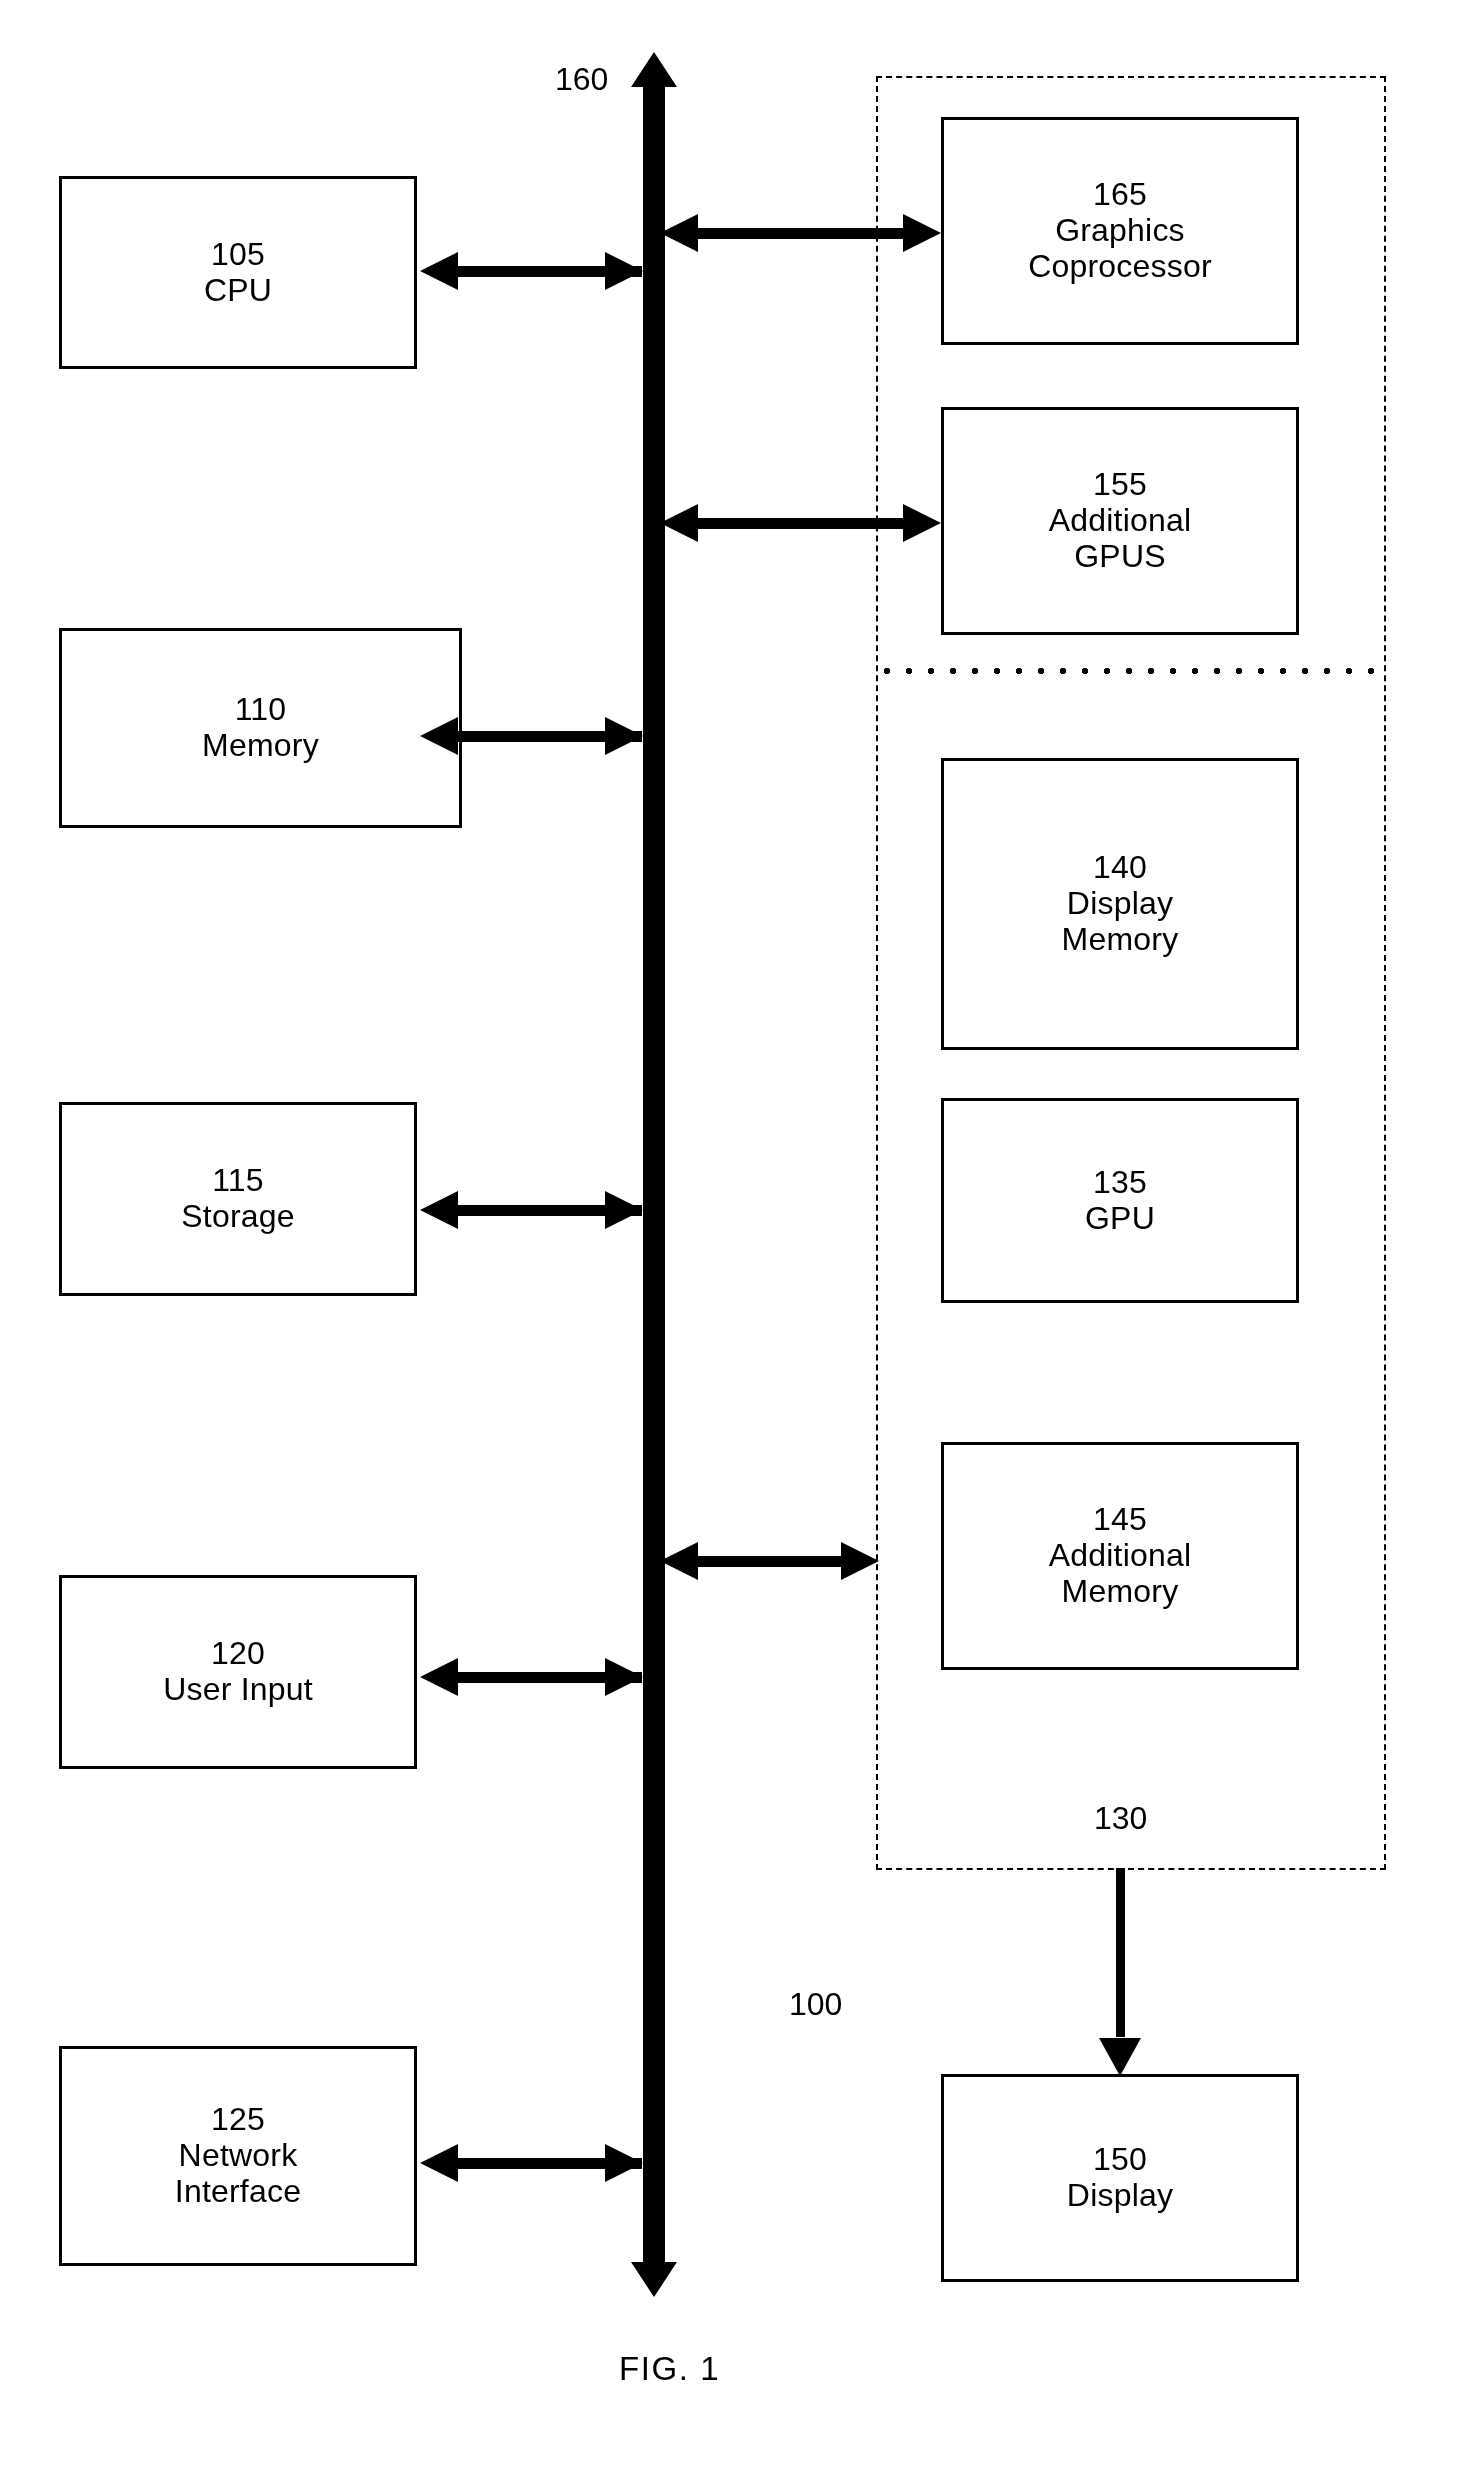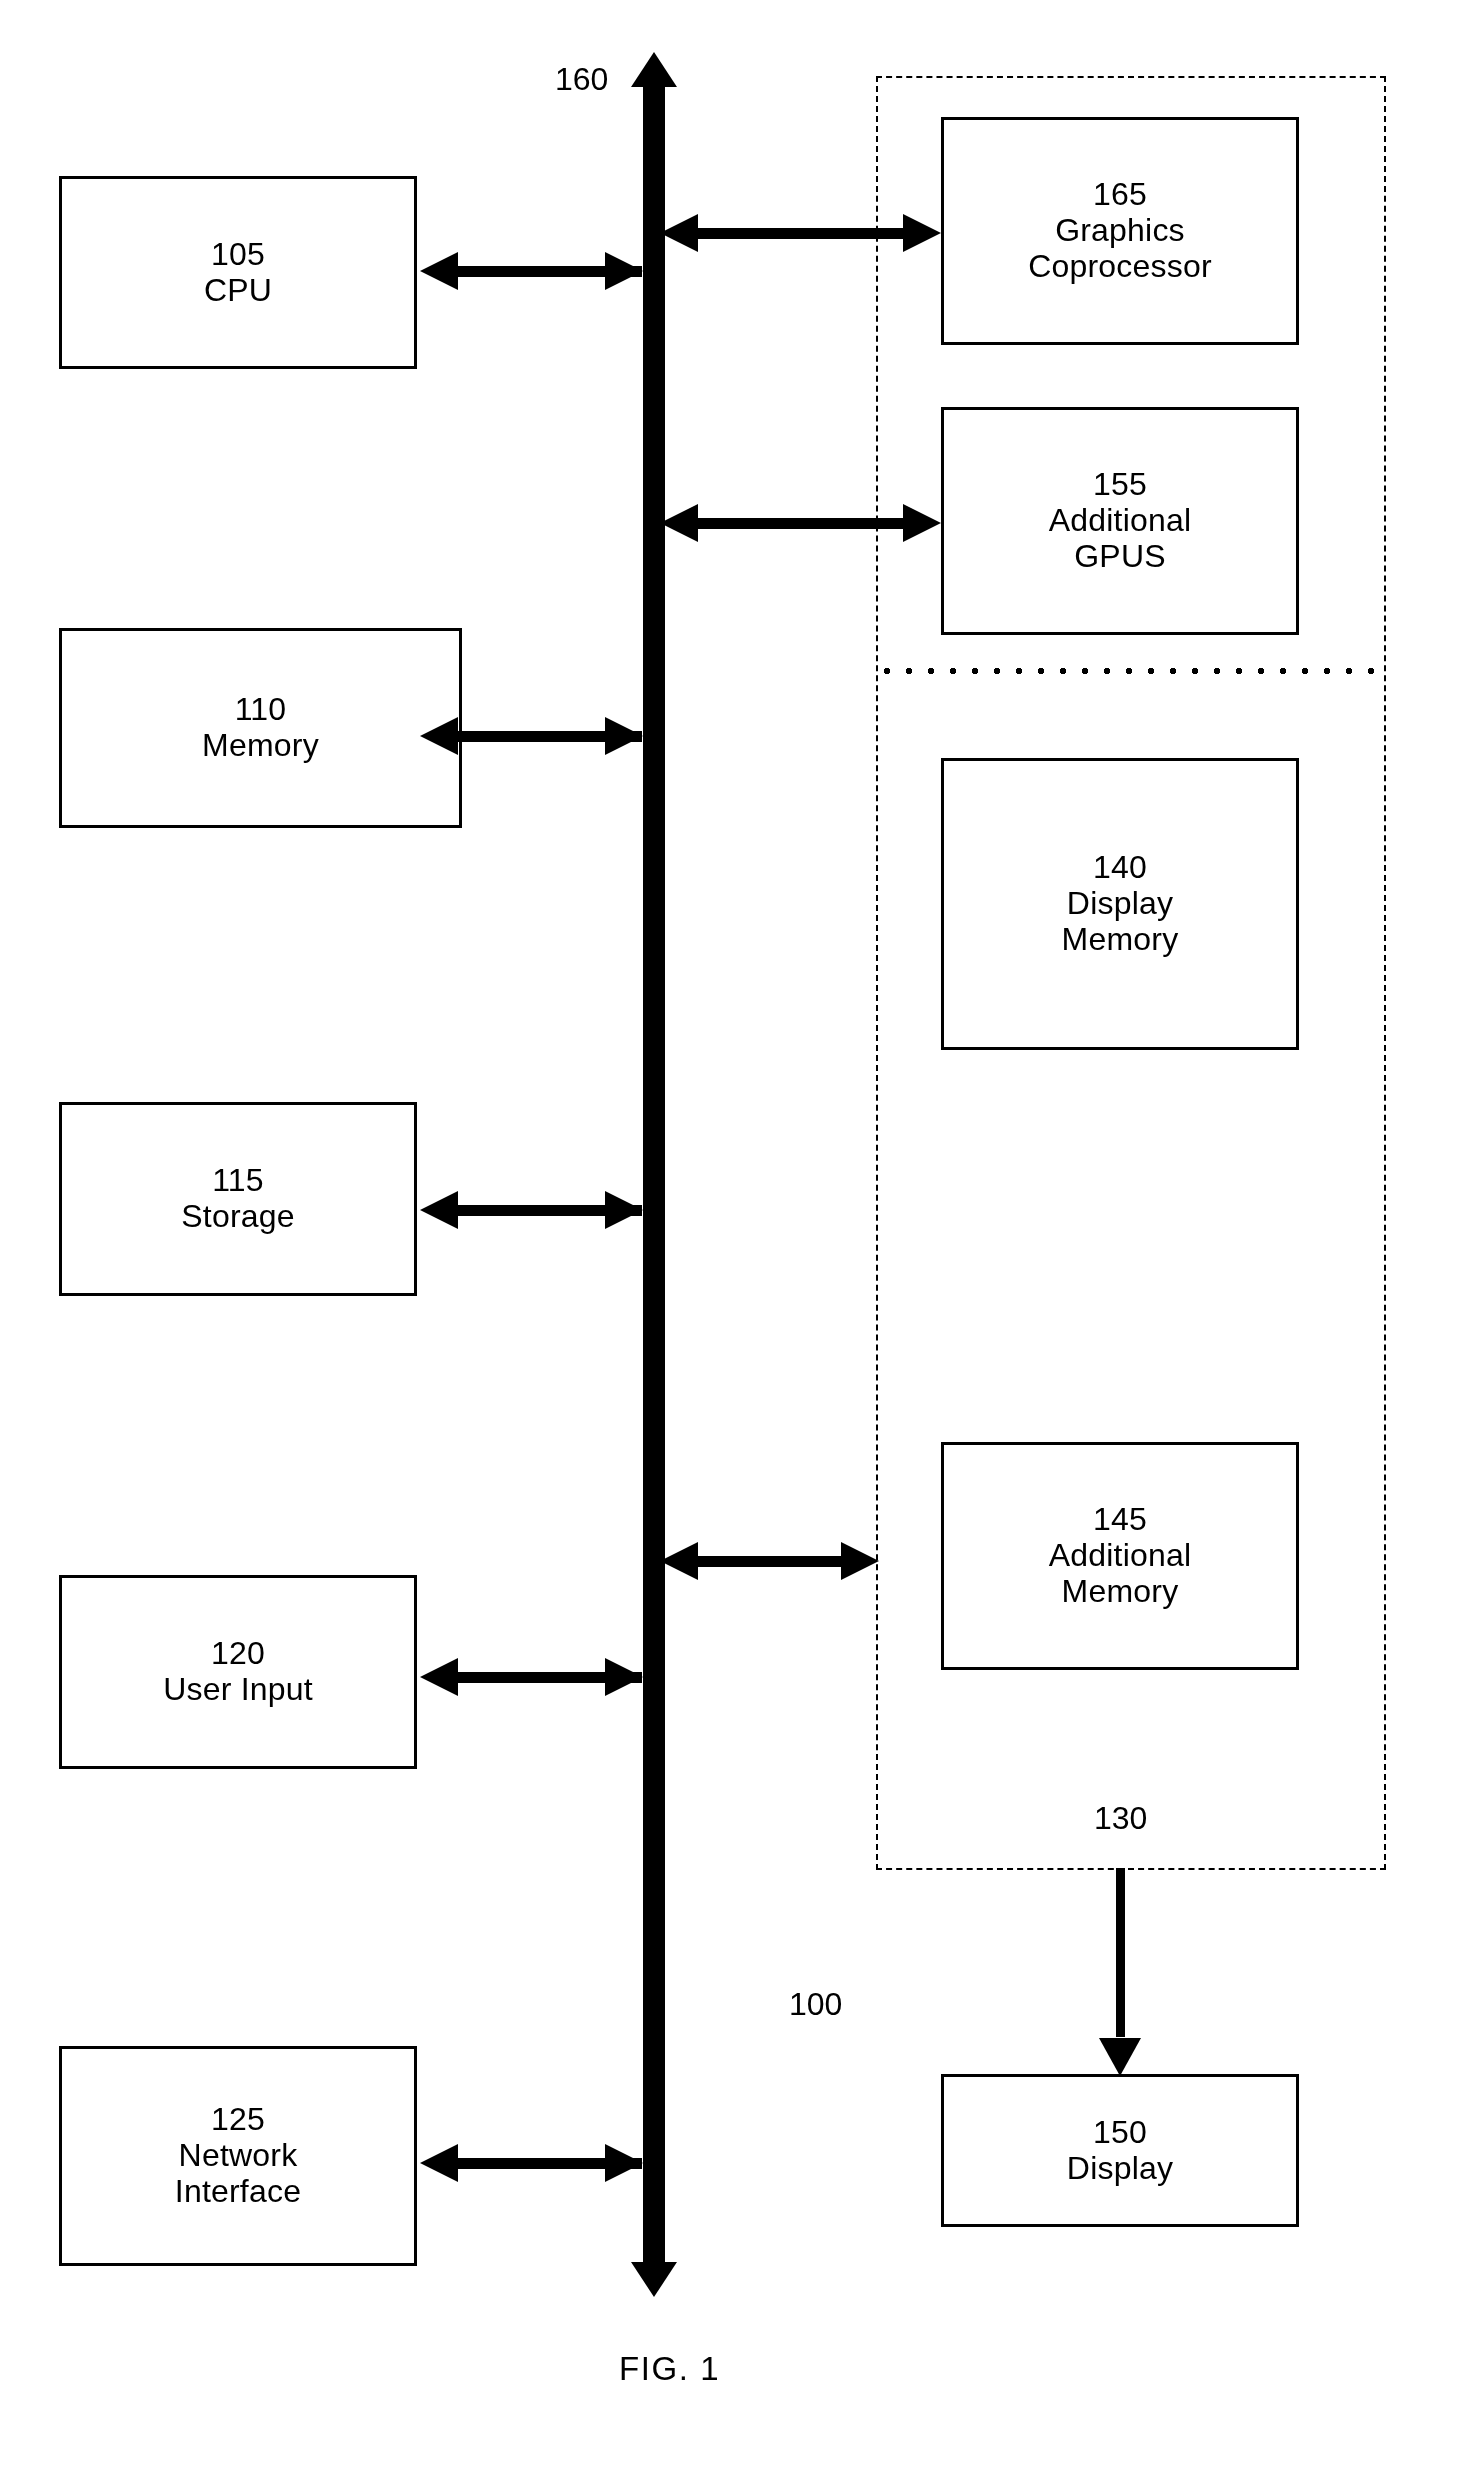--- a/index.html
+++ b/index.html
@@ -197,39 +197,43 @@
   <div class="head left" style="left:660px; top:504px;"></div>
   <div class="conn" style="left:698px; top:518px; width:206px;"></div>
   <div class="head right" style="left:903px; top:504px;"></div>
 
   <div class="box" style="left:941px; top:758px; width:358px; height:292px;">
     <span class="ref">140</span>
     <span class="nm">Display</span>
     <span class="nm">Memory</span>
   </div>
 
+  <div class="box" style="left:941px; top:1098px; width:358px; height:205px;">
+    <span class="ref">135</span>
+    <span class="nm">GPU</span>
+  </div>
 
   <div class="box" style="left:941px; top:1442px; width:358px; height:228px;">
     <span class="ref">145</span>
     <span class="nm">Additional</span>
     <span class="nm">Memory</span>
   </div>
 
   <div class="head left" style="left:660px; top:1542px;"></div>
   <div class="conn" style="left:698px; top:1556px; width:143px;"></div>
   <div class="head right" style="left:841px; top:1542px;"></div>
 
   <div class="ref-label" style="left:1094px; top:1802px;">130</div>
 
   <div class="ref-label" style="left:789px; top:1988px;text-align:center;">100</div>
 
   <div class="vconn" style="left:1116px; top:1868px; height:169px;"></div>
   <div class="vhead-down" style="left:1099px; top:2038px;"></div>
 
-  <div class="box" style="left:941px; top:2074px; width:358px; height:153px;">
+  <div class="box" style="left:941px; top:2074px; width:358px; height:208px;">
     <span class="ref">150</span>
     <span class="nm">Display</span>
   </div>
 
   <div class="caption" style="left:619px; top:2352px;">FIG. 1</div>
 
 </div>
 
 
 </body></html>

